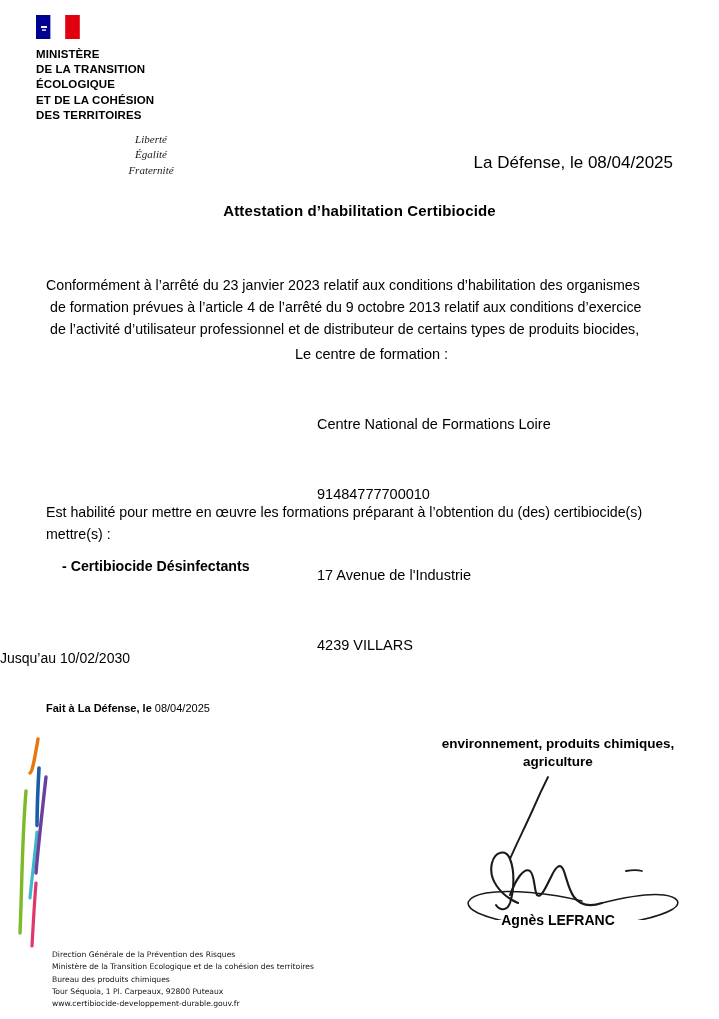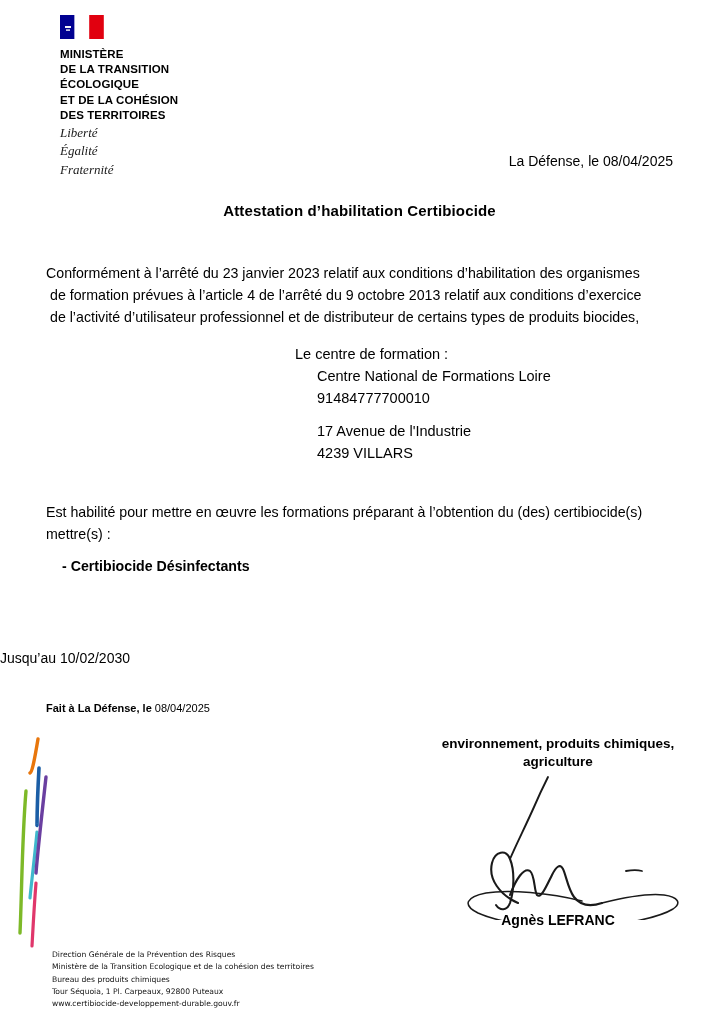--- a/index.html
+++ b/index.html
@@ -13,86 +13,87 @@
     height: 1019px;
     background: #ffffff;
     font-family: "Liberation Sans", sans-serif;
     color: #000000;
     overflow: hidden;
   }
 
   
   .header-block {
     position: absolute;
-    left: 60px;
+    left: 36px;
     top: 14px;
     width: 230px;
   }
   .flag {
     width: 44px;
     height: 27px;
     display: block;
     margin-bottom: 6px;
   }
   .ministry-name {
     font-size: 11.5px;
     font-weight: bold;
     line-height: 1.32;
     letter-spacing: 0.1px;
     text-transform: uppercase;
     color: #000;
   }
   .ministry-name div { white-space: nowrap; }
   .motto {
-    margin-top: 1px;
+    margin-top: 9px;
     font-family: "Liberation Serif", serif;
     font-style: italic;
-    font-size: 13px;
+    font-size: 11px;
     line-height: 1.42;
     color: #1a1a1a;
+    text-align: center;
   }
 
   
   .place-date {
     position: absolute;
     right: 46px;
     top: 153px;
-    font-size: 14px;
+    font-size: 17px;
   }
   .doc-title {
     position: absolute;
     left: 0;
     top: 202px;
     width: 719px;
     text-align: center;
     font-size: 15px;
     font-weight: bold;
     letter-spacing: 0.15px;
   }
   .intro {
     position: absolute;
     left: 46px;
-    top: 262px;
+    top: 274px;
     width: 660px;
     font-size: 14.2px;
     line-height: 1.55;
     text-align: left;
   }
   .intro div { white-space: nowrap; }
   .intro .l2, .intro .l3 { padding-left: 4px; }
 
   .center-block {
     position: absolute;
     left: 295px;
     top: 344px;
     font-size: 14.5px;
     line-height: 1.5;
   }
   .center-block .label { margin-left: 0; }
-  .center-block .indent { margin-left: 22px; }
+  .center-block .indent { margin-left: 22px; margin-top: 48px; }
   .center-block .gap { height: 12px; }
 
   .scope {
     position: absolute;
     left: 46px;
     top: 501px;
     width: 665px;
     font-size: 14.2px;
     line-height: 1.58;
   }

